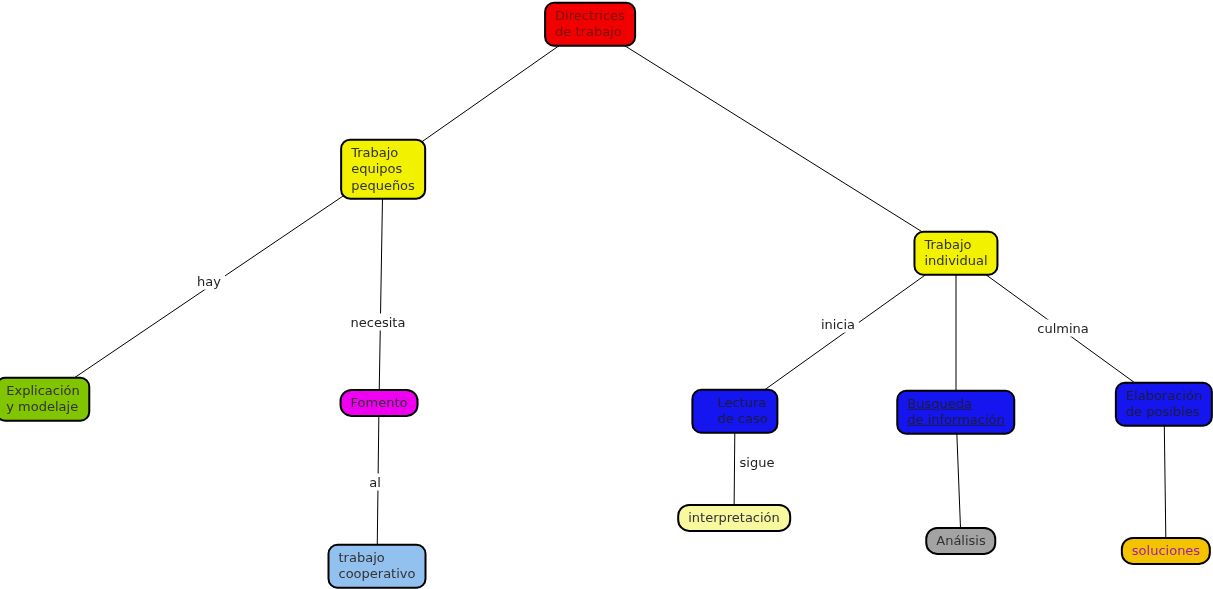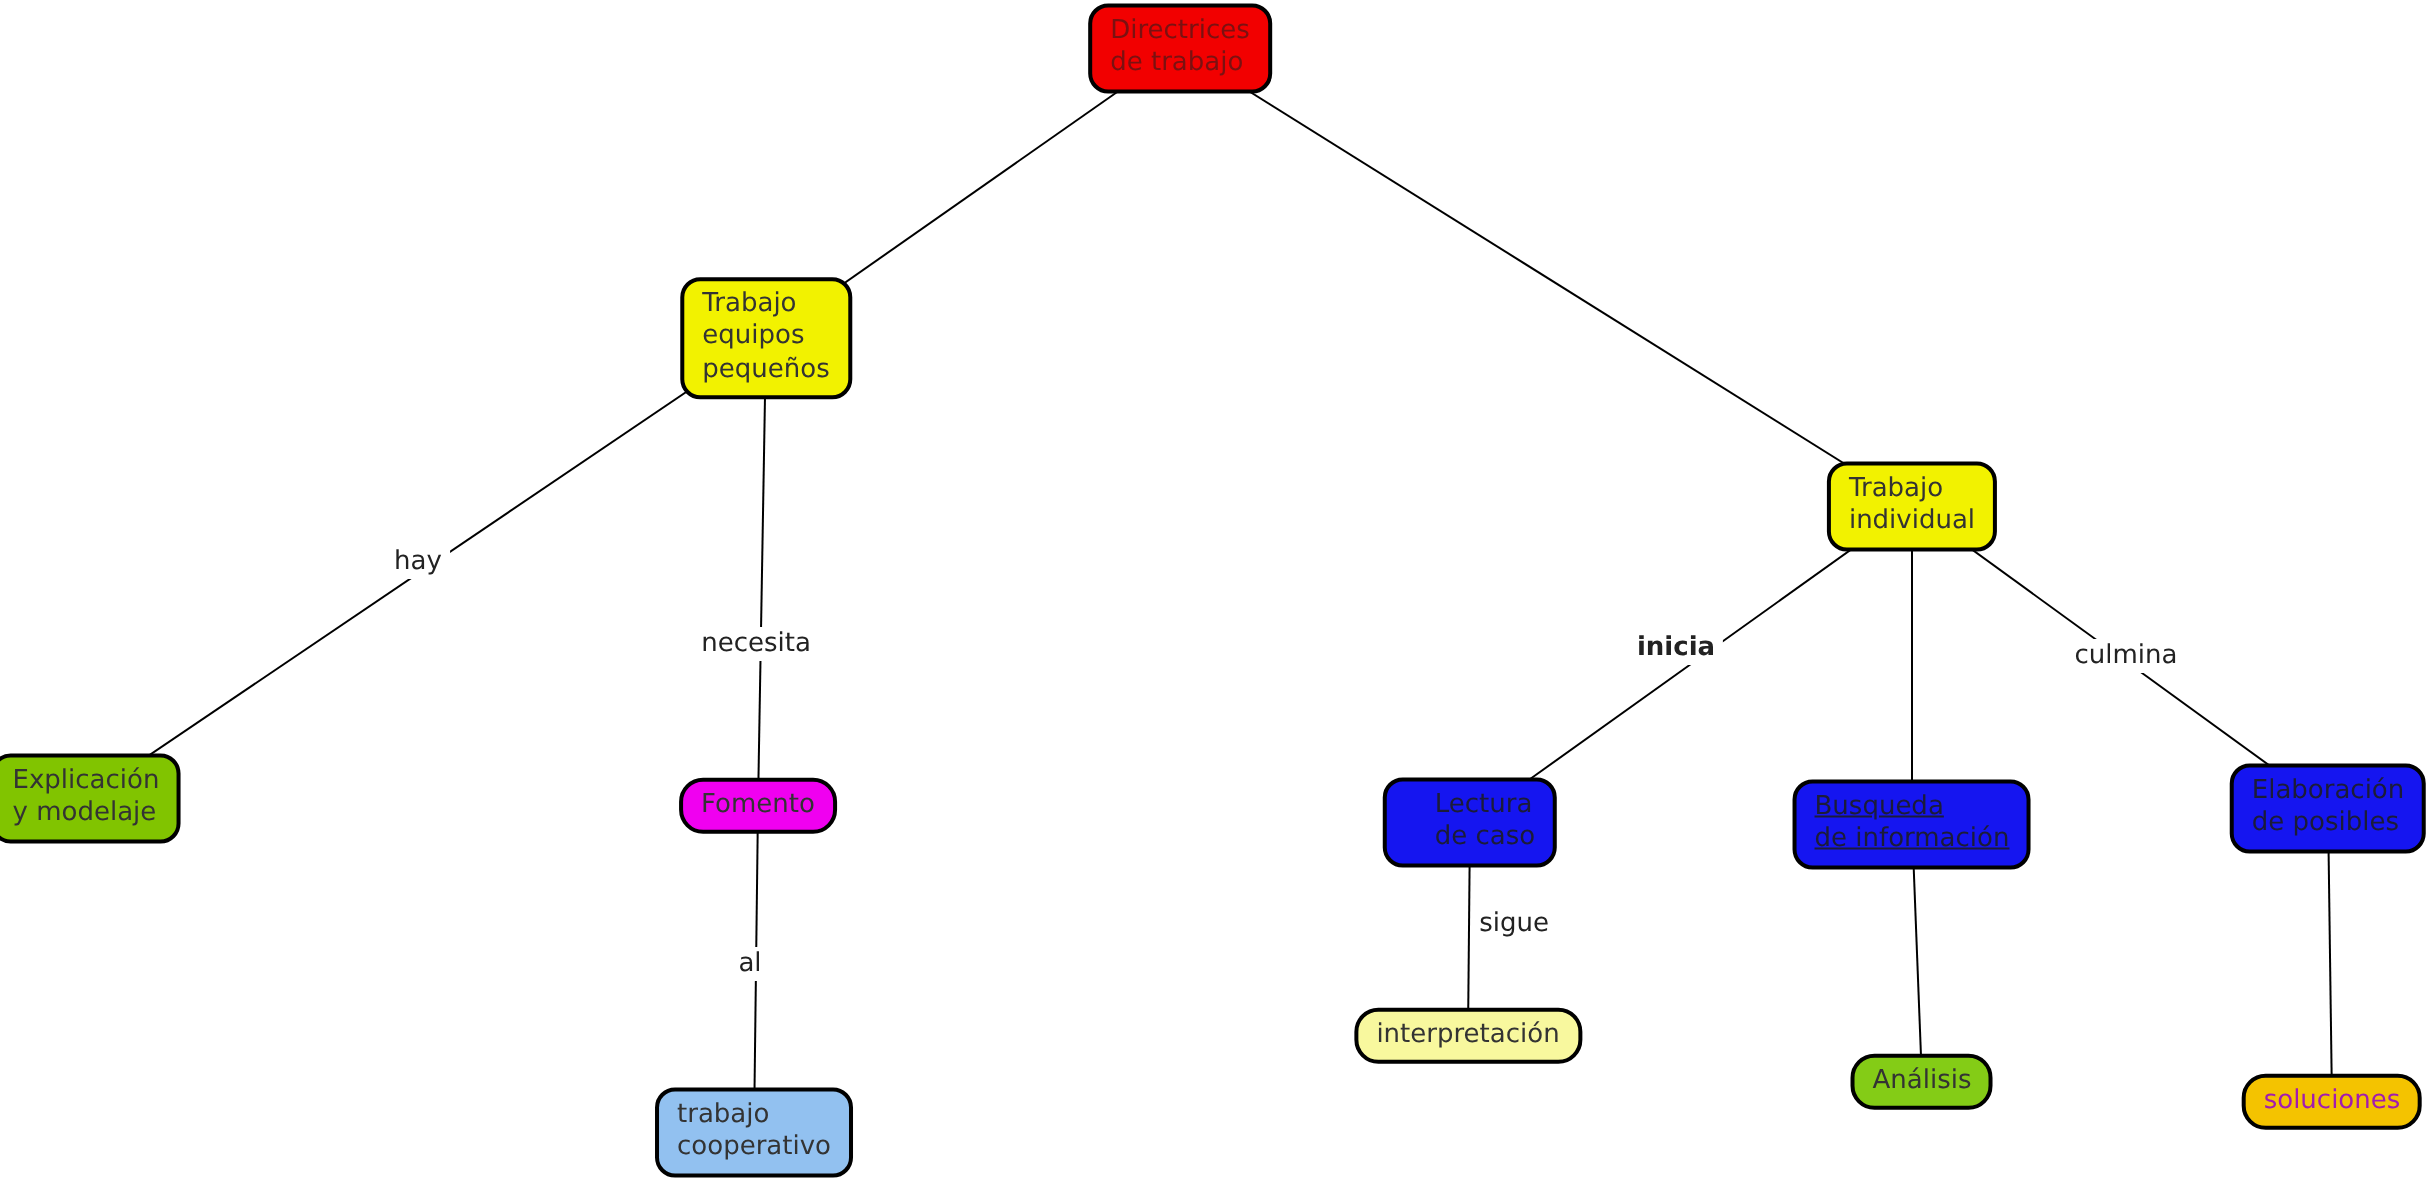--- a/index.html
+++ b/index.html
@@ -74,26 +74,26 @@
       <div class="node" style="left: 43px; top: 399px; background: rgb(129, 196, 0); color: rgb(51, 51, 51); border-color: rgb(0, 0, 0); border-radius: 10px;">Explicación
 y modelaje</div>
       <div class="node" style="left: 379px; top: 403px; background: rgb(240, 0, 240); color: rgb(51, 51, 51); border-color: rgb(0, 0, 0); border-radius: 12px;">Fomento</div>
       <div class="node" style="left: 735px; top: 411px; background: rgb(21, 21, 240); color: rgb(28, 28, 56); border-color: rgb(0, 0, 0); border-radius: 10px; padding-left: 24px;">Lectura
 de caso</div>
       <div class="node" style="left: 956px; top: 412px; background: rgb(21, 21, 240); color: rgb(28, 28, 56); border-color: rgb(0, 0, 0); border-radius: 10px; text-decoration: underline;">Busqueda
 de información</div>
       <div class="node" style="left: 1164px; top: 404px; background: rgb(21, 21, 240); color: rgb(28, 28, 56); border-color: rgb(0, 0, 0); border-radius: 10px;">Elaboración
 de posibles</div>
       <div class="node" style="left: 734px; top: 518px; background: rgb(248, 248, 158); color: rgb(51, 51, 51); border-color: rgb(0, 0, 0); border-radius: 12px;">interpretación</div>
-      <div class="node" style="left: 961px; top: 541px; background: #84cc16; color: rgb(51, 51, 51); border-color: rgb(0, 0, 0); border-radius: 12px;">Análisis</div>
+      <div class="node" style="left: 961px; top: 541px; background: #a3a3a3; color: rgb(51, 51, 51); border-color: rgb(0, 0, 0); border-radius: 12px;">Análisis</div>
       <div class="node" style="left: 1166px; top: 551px; background: rgb(244, 195, 0); color: #a21caf; border-color: rgb(0, 0, 0); border-radius: 12px;">soluciones</div>
       <div class="node" style="left: 377px; top: 566px; background: rgb(146, 193, 240); color: rgb(51, 51, 51); border-color: rgb(0, 0, 0); border-radius: 10px;">trabajo
 cooperativo</div>
     </div>
   <div id="labels-layer">
       <div class="edge-label" style="left: 209px; top: 281px; text-align: right;">hay</div>
       <div class="edge-label" style="left: 378px; top: 322px;">necesita</div>
       <div class="edge-label" style="left: 375px; top: 482px;">al</div>
-      <div class="edge-label" style="left: 838px; top: 324px; font-weight: bold;">inicia</div>
+      <div class="edge-label" style="left: 838px; top: 324px;">inicia</div>
       <div class="edge-label" style="left: 1063px; top: 328px;">culmina</div>
       <div class="edge-label" style="left: 733px; top: 462px; margin-left: 24px;">sigue</div>
     </div>
 </div>
 
 </body></html>

